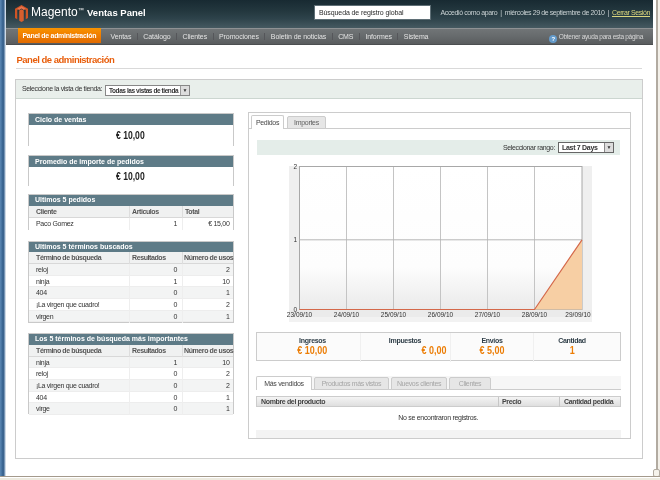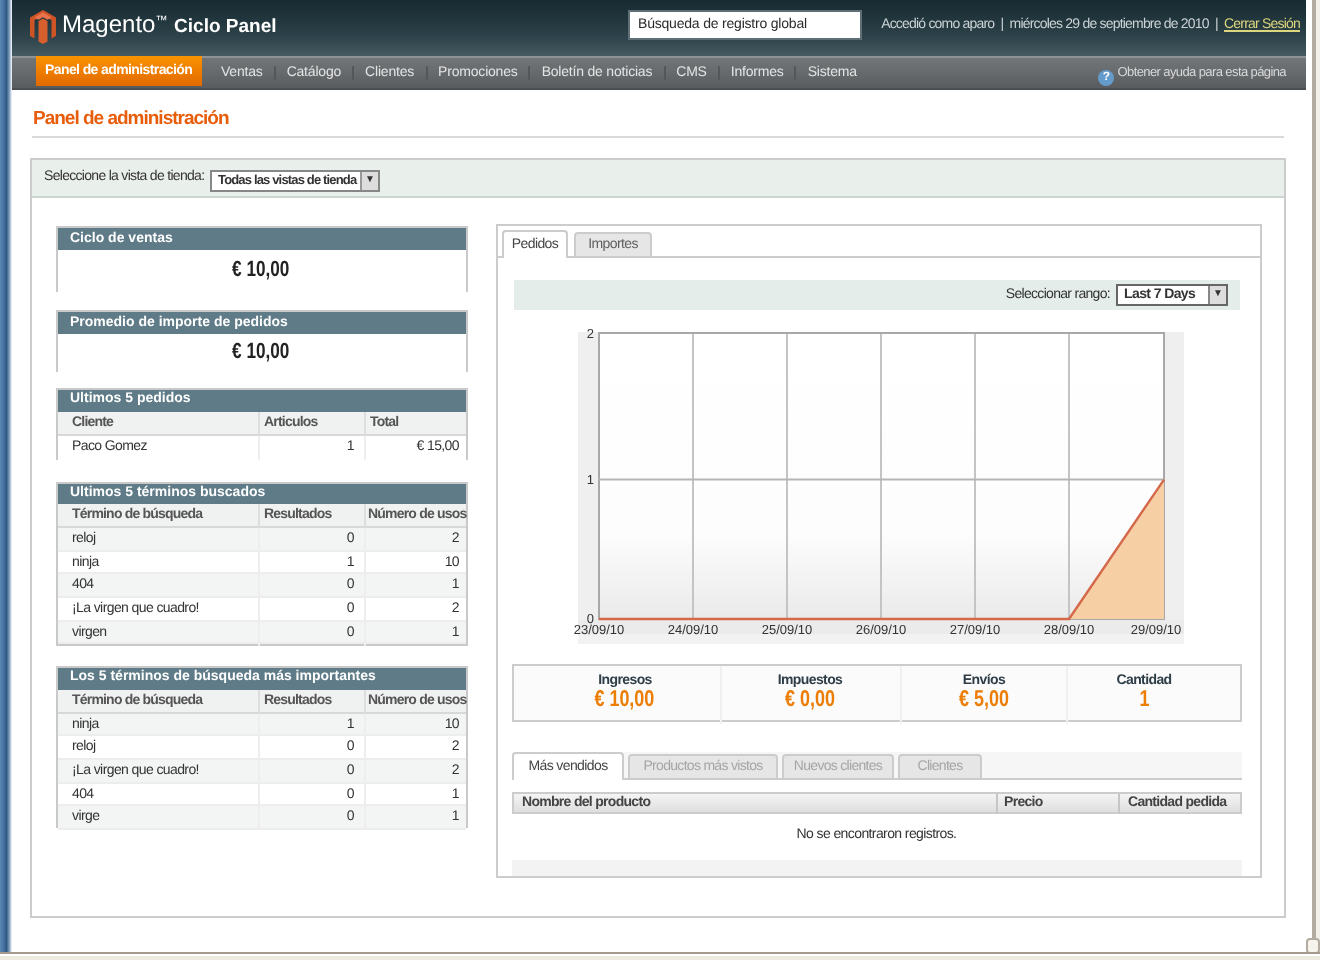--- a/index.html
+++ b/index.html
@@ -17,21 +17,21 @@
 <div class="abs" style="left:0;top:476.2px;width:660px;height:1.3px;background:#a49a8c;"></div>
 <div class="abs" style="left:0;top:477.5px;width:660px;height:2.5px;background:#edeadf;"></div>
 
 <div class="abs" style="left:6px;top:0;width:647px;height:29px;background:linear-gradient(180deg,#182a32 0%,#24383f 40%,#2e434b 65%,#485c63 100%);"></div>
 
 <svg class="abs" style="left:15px;top:4.5px;" width="13" height="17" viewBox="0 0 26 34">
   <polygon points="13,0 26,7.5 26,26 21.5,28.6 21.5,10.2 13,5.3 4.5,10.2 4.5,28.6 0,26 0,7.5" fill="#ce5425"></polygon>
   <polygon points="13,2.6 21.5,7.5 17.5,9.8 13,7.2 8.5,9.8 4.5,7.5" fill="#e8744d"></polygon>
   <polygon points="13,8.5 17.5,11.1 17.5,31.4 13,34 8.5,31.4 8.5,11.1" fill="#d75f2e"></polygon>
 </svg>
-<div class="abs" style="left:31px;top:5px;color:#fff;font-size:12px;">Magento<span style="font-size:6px;vertical-align:4px;">™</span> <span style="font-weight:bold;font-size:9.5px;">Ciclo Panel</span></div>
+<div class="abs" style="left:31px;top:5px;color:#fff;font-size:12px;">Magento<span style="font-size:6px;vertical-align:4px;">™</span> <span style="font-weight:bold;font-size:9.5px;">Ventas Panel</span></div>
 
 <div class="abs" style="left:314px;top:5px;width:117px;height:15px;border:1px solid #5f6f76;background:#fff;font-size:7px;letter-spacing:-0.1px;line-height:13px;padding-left:4px;color:#2a2a2a;">Búsqueda de registro global</div>
 <div class="abs" style="right:10px;top:9px;font-size:7px;letter-spacing:-0.4px;color:#cbd3d5;">Accedió como aparo &nbsp;|&nbsp; miércoles 29 de septiembre de 2010 &nbsp;|&nbsp; <span style="color:#dcd67e;text-decoration:underline;">Cerrar Sesión</span></div>
 
 <div class="abs" style="left:6px;top:28px;width:647px;height:17px;border-top:1px solid #8f9294;background:linear-gradient(180deg,#717577 0%,#666a6c 50%,#595c5e 100%);border-bottom:1px solid #4b4e50;"></div>
 <div class="abs" style="left:17.5px;top:27.5px;height:15.5px;background:linear-gradient(180deg,#f99300 0%,#ef7d00 50%,#e06a00 100%);color:#fff;font-size:7px;letter-spacing:-0.3px;font-weight:bold;line-height:15.5px;padding:0 5px;z-index:3;">Panel de administración</div>
 <div class="abs" style="left:105px;top:29px;height:16px;color:#e4e4e4;font-size:7px;letter-spacing:-0.1px;line-height:16px;">
   <span style="padding:0 5.5px;border-right:1px solid #55565a;">Ventas</span><span style="padding:0 5.5px;border-right:1px solid #55565a;">Catálogo</span><span style="padding:0 5.5px;border-right:1px solid #55565a;">Clientes</span><span style="padding:0 5.5px;border-right:1px solid #55565a;">Promociones</span><span style="padding:0 5.5px;border-right:1px solid #55565a;">Boletín de noticias</span><span style="padding:0 5.5px;border-right:1px solid #55565a;">CMS</span><span style="padding:0 5.5px;border-right:1px solid #55565a;">Informes</span><span style="padding:0 5.5px;">Sistema</span>
 </div>
 <div class="abs" style="right:17px;top:33px;font-size:6.5px;letter-spacing:-0.3px;color:#d8d8d8;"><span style="display:inline-block;width:8px;height:8px;border-radius:50%;background:#649bcb;color:#fff;font-size:6px;line-height:8px;text-align:center;font-weight:bold;vertical-align:-1.5px;letter-spacing:0;">?</span> Obtener ayuda para esta página</div>
@@ -213,21 +213,21 @@
   </g>
 </svg>
 
 <div class="abs" style="left:256px;top:332px;width:364.5px;height:28.5px;border:1px solid #ccc;background:#fbfbfb;">
   <div style="position:absolute;left:102.5px;top:0;width:1px;height:28.5px;background:#f0f0f0;"></div>
   <div style="position:absolute;left:192.5px;top:0;width:1px;height:28.5px;background:#f0f0f0;"></div>
   <div style="position:absolute;left:276px;top:0;width:1px;height:28.5px;background:#f0f0f0;"></div>
   <div style="position:absolute;left:10.5px;top:4px;width:90px;text-align:center;font-size:7px;letter-spacing:-0.3px;font-weight:bold;color:#2e3d47;">Ingresos</div>
   <div style="position:absolute;left:10.5px;top:10.5px;width:90px;text-align:center;font-size:11.5px;font-weight:bold;color:#ec7d05;"><span style="display:inline-block;transform:scaleX(0.78);">€ 10,00</span></div>
   <div style="position:absolute;left:103px;top:4px;width:90px;text-align:center;font-size:7px;letter-spacing:-0.3px;font-weight:bold;color:#2e3d47;">Impuestos</div>
-  <div style="position:absolute;left:103px;top:10.5px;width:90px;text-align:center;font-size:11.5px;font-weight:bold;color:#ec7d05;"><span style="display:inline-block;transform:scaleX(0.78);">€ 0,00</span></div>
+  <div style="position:absolute;left:103px;top:10.5px;width:90px;text-align:right;font-size:11.5px;font-weight:bold;color:#ec7d05;"><span style="display:inline-block;transform:scaleX(0.78);">€ 0,00</span></div>
   <div style="position:absolute;left:190px;top:4px;width:90px;text-align:center;font-size:7px;letter-spacing:-0.3px;font-weight:bold;color:#2e3d47;">Envíos</div>
   <div style="position:absolute;left:190px;top:10.5px;width:90px;text-align:center;font-size:11.5px;font-weight:bold;color:#ec7d05;"><span style="display:inline-block;transform:scaleX(0.78);">€ 5,00</span></div>
   <div style="position:absolute;left:270px;top:4px;width:90px;text-align:center;font-size:7px;letter-spacing:-0.3px;font-weight:bold;color:#2e3d47;">Cantidad</div>
   <div style="position:absolute;left:270px;top:10.5px;width:90px;text-align:center;font-size:11.5px;font-weight:bold;color:#ec7d05;"><span style="display:inline-block;transform:scaleX(0.78);">1</span></div>
 </div>
 
 <div class="abs" style="left:256px;top:376px;width:364.5px;height:14px;background:#f6f6f6;border-bottom:1px solid #ccc;"></div>
 <div class="abs" style="left:256px;top:376px;width:56px;height:14px;background:#fff;border:1px solid #ccc;border-bottom:none;border-radius:2px 2px 0 0;font-size:7px;letter-spacing:-0.3px;color:#444;text-align:center;line-height:13px;z-index:2;">Más vendidos</div>
 <div class="abs" style="left:314px;top:376.5px;width:75px;height:13.5px;background:#e6e6e6;border:1px solid #ccc;border-radius:2px 2px 0 0;font-size:7px;letter-spacing:-0.35px;color:#a5a5a5;text-align:center;line-height:12px;">Productos más vistos</div>
 <div class="abs" style="left:391px;top:376.5px;width:56px;height:13.5px;background:#e6e6e6;border:1px solid #ccc;border-radius:2px 2px 0 0;font-size:7px;letter-spacing:-0.35px;color:#a5a5a5;text-align:center;line-height:12px;">Nuevos clientes</div>

